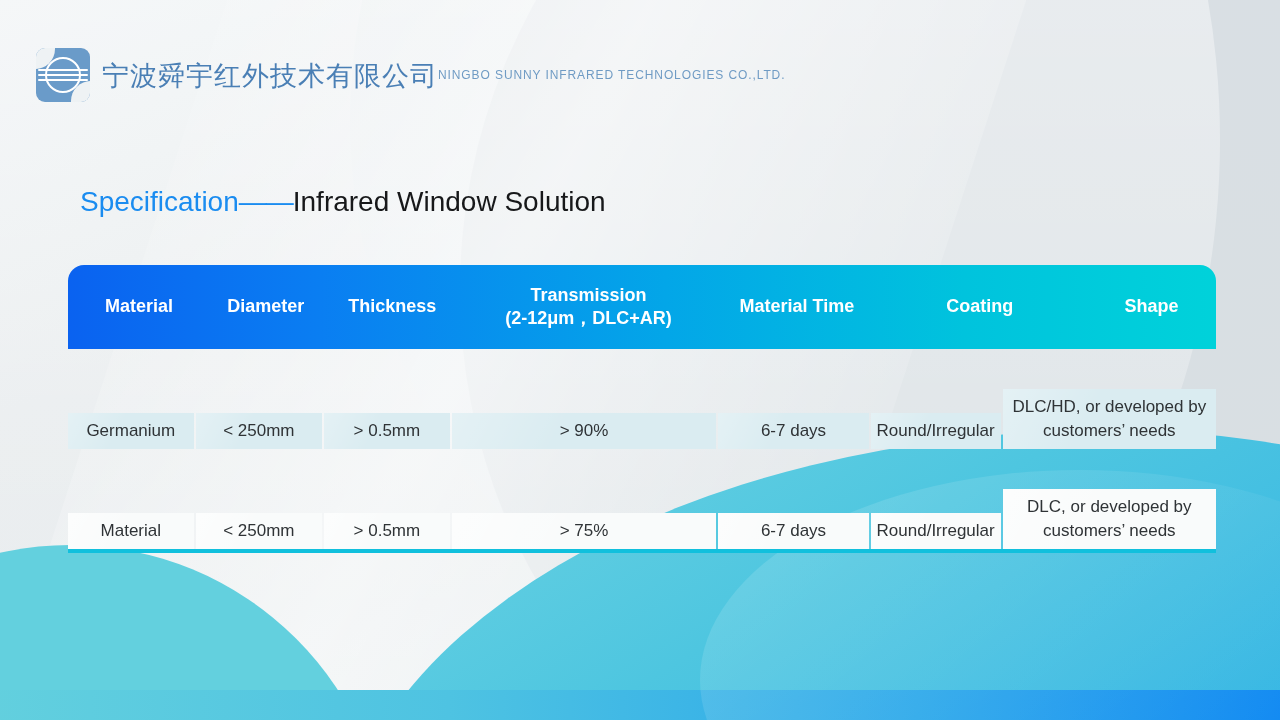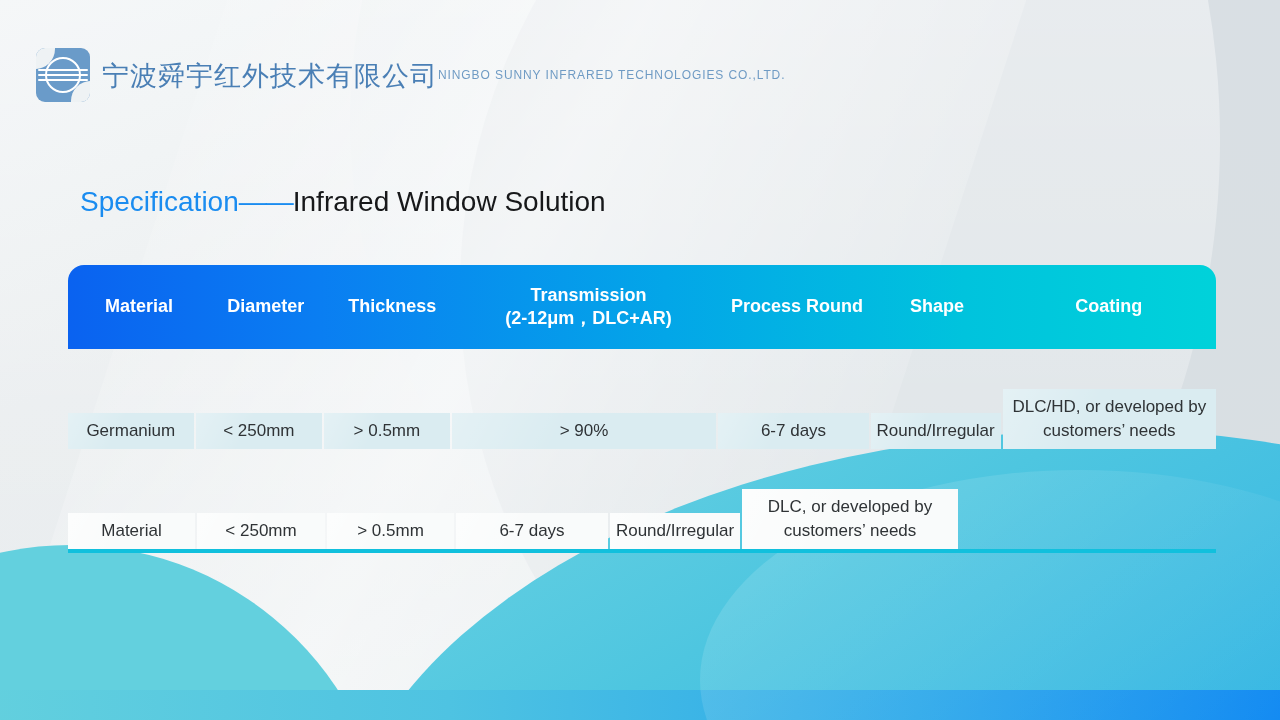--- a/index.html
+++ b/index.html
@@ -250,38 +250,39 @@
     <div id="table-head">
       <div class="th c0">Material</div>
       <div class="th c1">Diameter</div>
       <div class="th c2">Thickness</div>
       <div class="th c3">
         <div>
           <div>Transmission</div>
           <div>(2-12μm，DLC+AR)</div>
         </div>
       </div>
-      <div class="th c4">Process Round</div>
+      <div class="th c4">Material Time</div>
+      <div class="th c6">Coating</div>
       <div class="th c5">Shape</div>
-      <div class="th c6">Coating</div>
     </div>
 
     <div class="row" id="row-1">
       <div class="td c0">Germanium</div>
       <div class="td c1">&lt; 250mm</div>
       <div class="td c2">&gt; 0.5mm</div>
       <div class="td c3">&gt; 90%</div>
       <div class="td c4">6-7 days</div>
       <div class="td c5">Round/Irregular</div>
       <div class="td c6">DLC/HD, or developed by customers’ needs</div>
     </div>
 
     <div class="row" id="row-2">
       <div class="td c0">Material</div>
       <div class="td c1">&lt; 250mm</div>
       <div class="td c2">&gt; 0.5mm</div>
+      <div class="td c3">&gt; 75%</div>
       <div class="td c4">6-7 days</div>
       <div class="td c5">Round/Irregular</div>
       <div class="td c6">DLC, or developed by customers’ needs</div>
     </div>
 
   </div>
 </div>
 
 </body></html>

